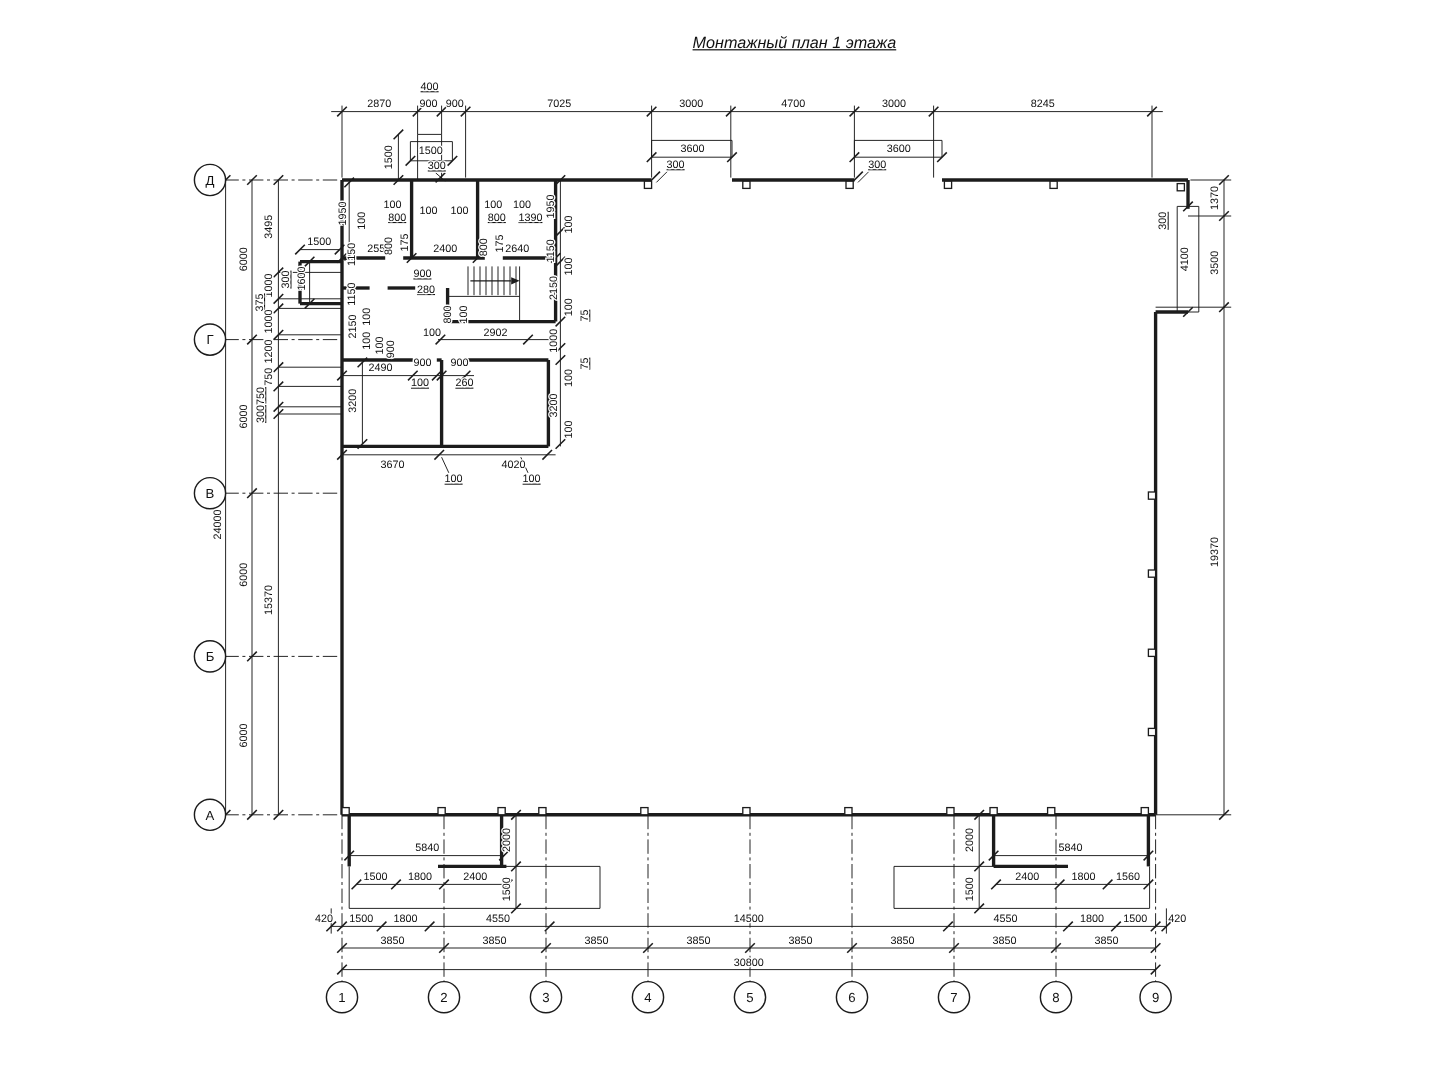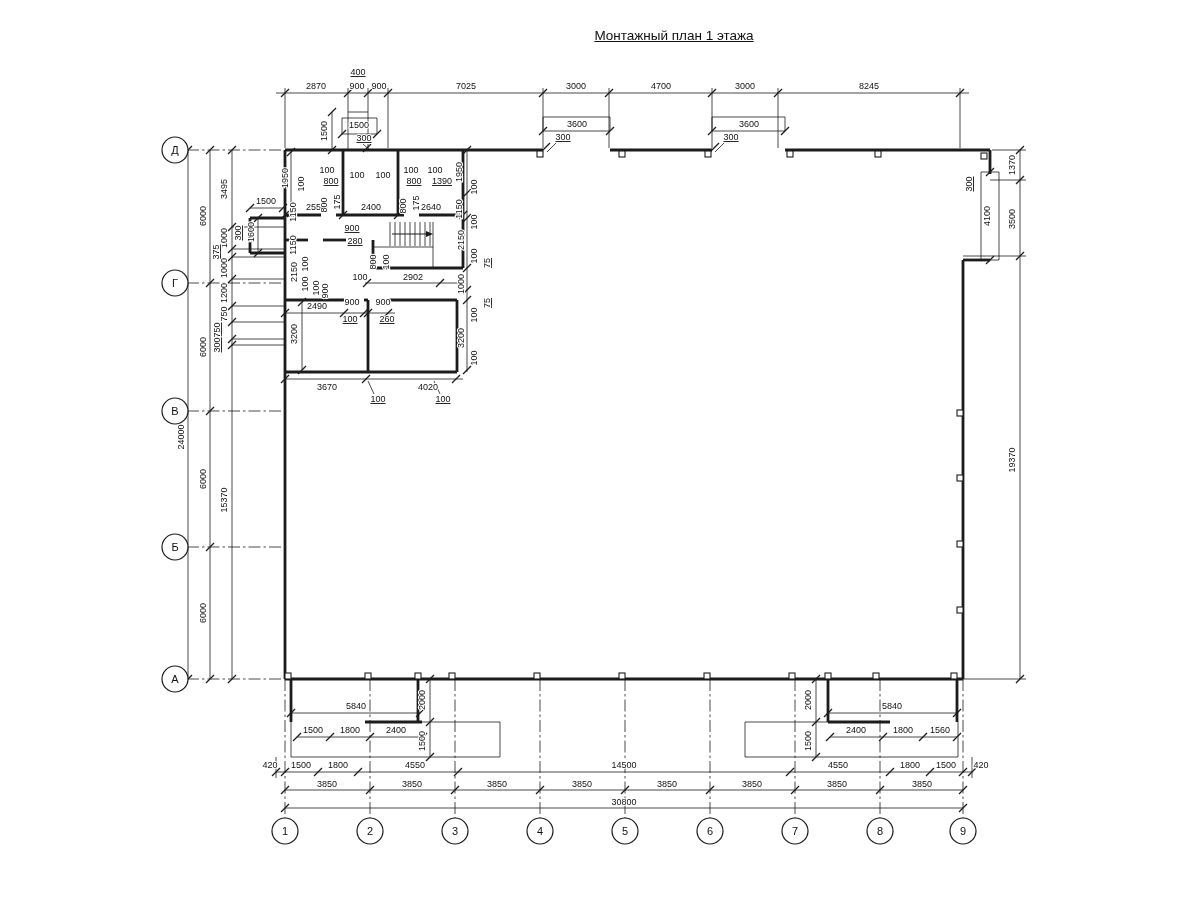--- a/index.html
+++ b/index.html
@@ -1,20 +1,20 @@
 <!DOCTYPE html>
 <html><head>
 <meta charset="utf-8">
 <style>
   html,body{margin:0;padding:0;}
   body{width:1200px;height:900px;background:#ffffff;position:relative;overflow:hidden;
        font-family:"Liberation Sans","DejaVu Sans",sans-serif;}
   #stage{position:absolute;inset:0;}
-  #drawing-title{position:absolute;top:28px;left:524px;width:300px;text-align:center;
-       font-size:13.5px;color:#111;text-decoration:underline;
+  #drawing-title{position:absolute;top:28px;left:512px;width:300px;text-align:center;
+       font-size:13.5px;font-style:italic;color:#111;text-decoration:underline;
        font-family:"Liberation Sans","DejaVu Sans",sans-serif;}
   svg text{fill:#111;paint-order:stroke;stroke:#ffffff;stroke-width:2.2px;
        font-family:"Liberation Sans","DejaVu Sans",sans-serif;}
   svg text.u{text-decoration:underline;}
 </style>
 </head>
 <body>
 
 <div id="stage">
   <div id="drawing-title">Монтажный план 1 этажа</div>

